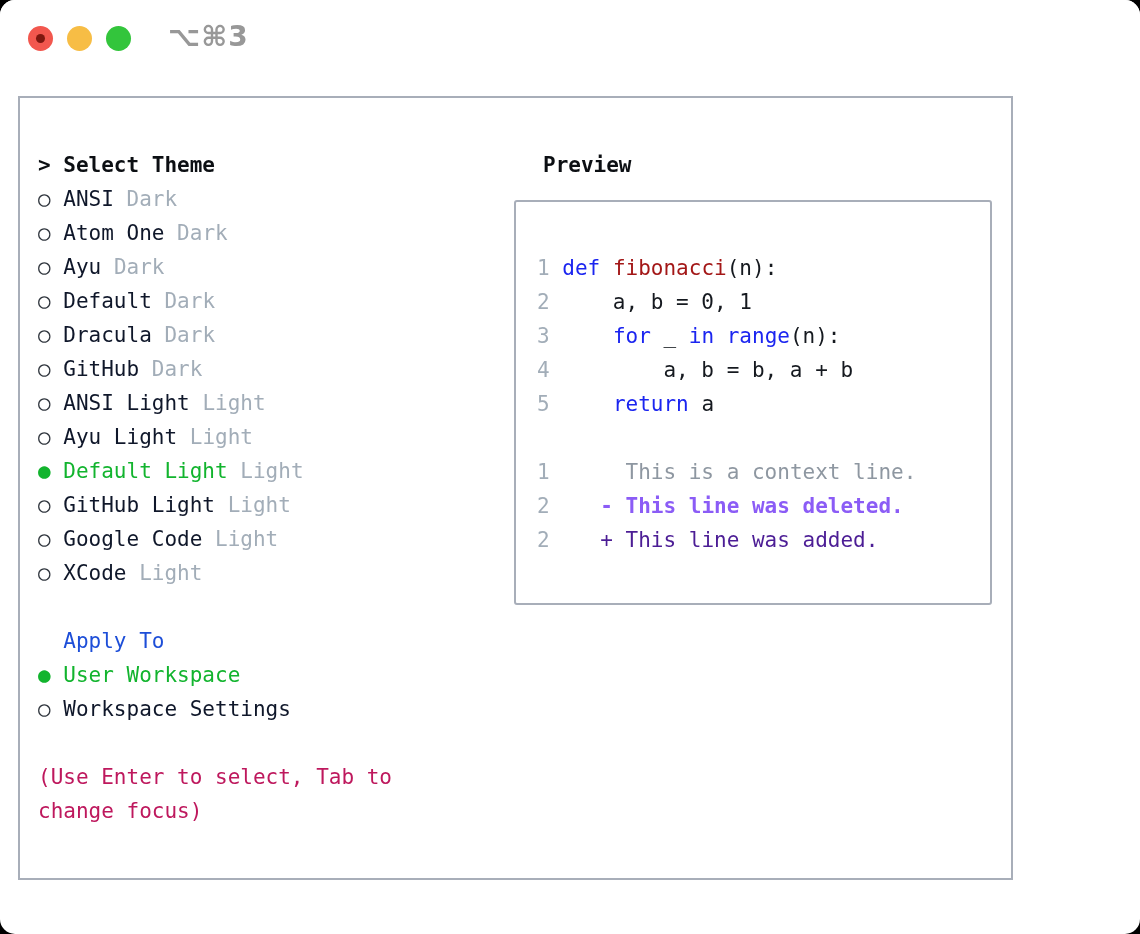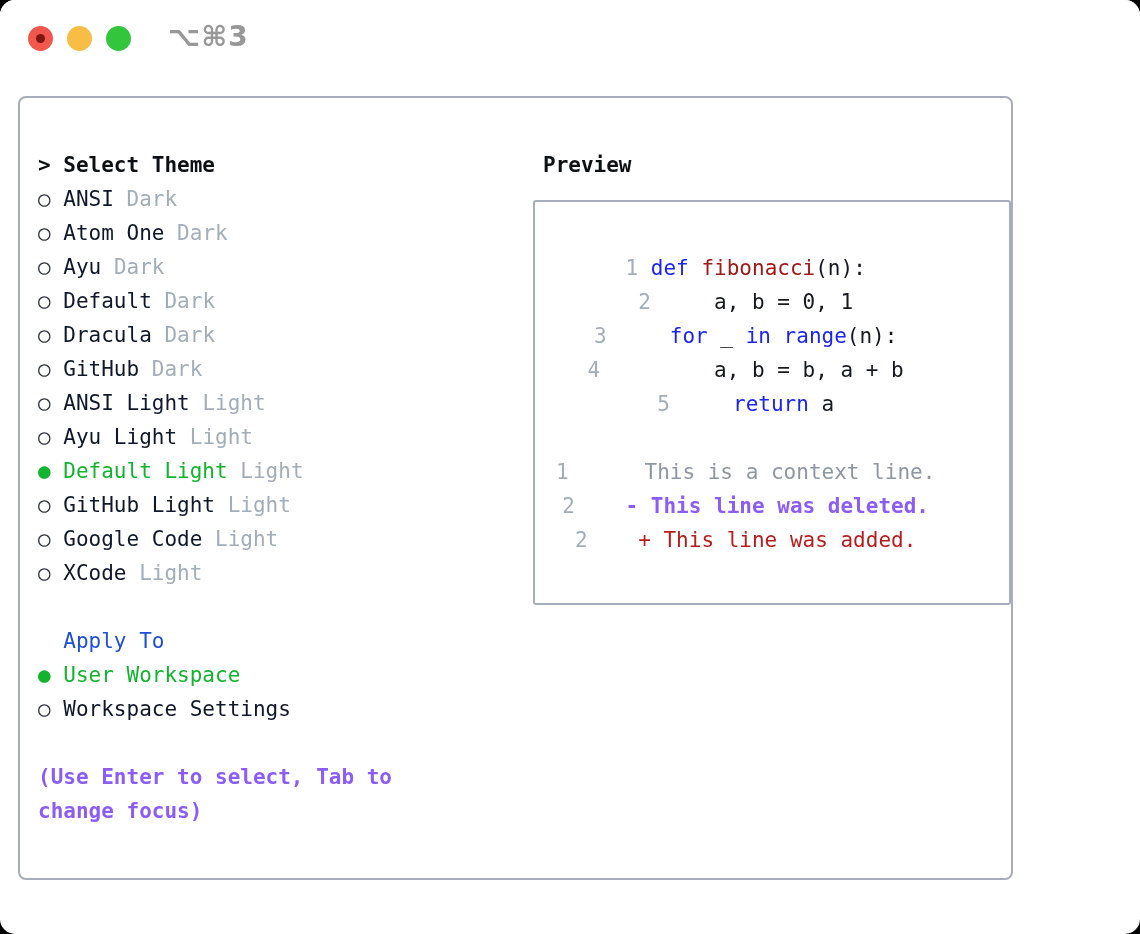--- a/index.html
+++ b/index.html
@@ -20,57 +20,57 @@
   .light-min{background:#f7bd45;}
   .light-zoom{background:#33c53c;}
   .wtitle{
     position:absolute;left:168px;top:20px;
     font-family:"DejaVu Sans","Liberation Sans",sans-serif;
     font-size:28px;font-weight:600;color:#989898;letter-spacing:1px;
   }
   
   .panel{
     position:absolute;left:18px;top:96px;width:991px;height:780px;
-    border:2px solid #a8aeb9;border-radius:8px;background:#fff;
+    border:2px solid #a8aeb9;border-radius:0;background:#fff;
   }
   .left-col{
     position:absolute;left:18px;top:50px;
     font-size:21px;line-height:34px;color:#3c434c;
   }
   .row{height:34px;white-space:nowrap;}
   .blank{height:34px;}
   .header-row{font-weight:bold;color:#0c0f13;}
   .prompt{margin-right:1ch;color:#0c0f13;}
   .bullet{margin-right:1ch;color:#30363e;}
   .name{color:#0f172a;}
   .variant{margin-left:1ch;color:#a2adb8;}
   .item.selected .bullet,.item.selected .name{color:#12b42e;}
   .apply-header{color:#1d4ed8;padding-left:2ch;}
-  .hint{color:#8b5cf6;width:400px;white-space:normal;line-height:34px;font-weight:bold;}
+  .hint{color:#be185d;width:400px;white-space:normal;line-height:34px;}
   
   .preview-label{
     position:absolute;left:483px;top:50px;line-height:34px;
     font-size:21px;font-weight:bold;color:#0c0f13;margin-left:40px;
   }
   .preview-box{
-    position:absolute;left:513px;top:102px;width:474px;height:401px;
-    border:2px solid #a8aeb9;border-radius:3px;background:#fff;text-align:center;
+    position:absolute;left:494px;top:102px;width:474px;height:401px;
+    border:2px solid #a8aeb9;border-radius:3px;background:#fff;
   }
   .code{
     position:absolute;left:21px;top:49px;
     font-size:21px;line-height:34px;white-space:pre;
   }
   .pline{height:34px;}
   .seg-lineno{color:#a2adb8;}
   .seg-code{color:#15191f;}
   .seg-keyword{color:#1b25f0;}
   .seg-function{color:#a31717;}
   .seg-context{color:#8e97a1;}
   .seg-deleted{color:#8b5cf6;font-weight:bold;}
-  .seg-added{color:#b91c1c;}
+  .seg-added{color:#4c1d95;}
 </style>
 </head>
 <body>
 
 <div class="window">
 
   <div class="titlebar">
     <div class="lights">
       <div class="light light-close">
           <div class="dot"></div>

